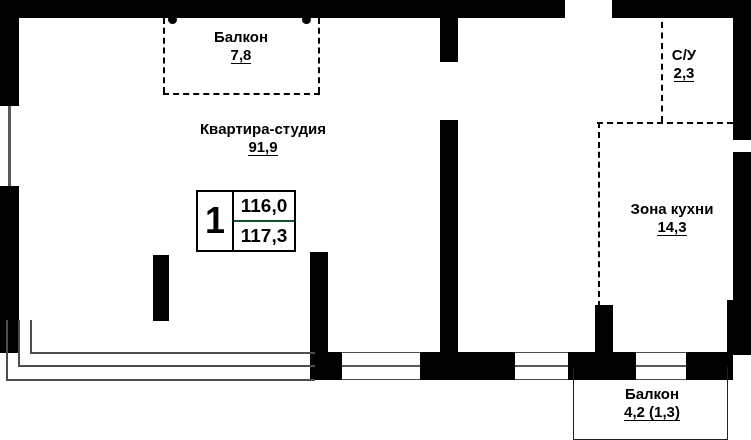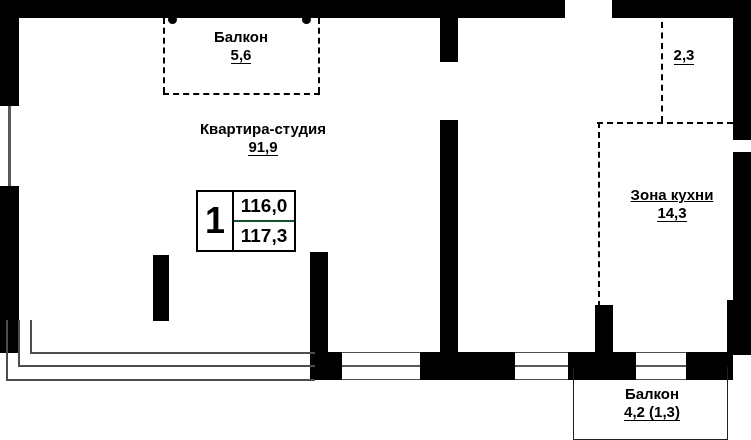--- a/index.html
+++ b/index.html
@@ -202,33 +202,34 @@
   <div class="dot" style="left:168px; top:15px;"></div>
   <div class="dot" style="left:302px; top:15px;"></div>
 
   <div class="dash-v" style="left:661px; top:22px; width:0px; height:100px;"></div>
   <div class="dash-h" style="left:597px; top:122px; width:136px; height:0px;"></div>
 
   <div class="dash-v" style="left:598px; top:122px; width:0px; height:185px;"></div>
 
   <div class="label" style="left:181px; top:28px; width:120px;">
     <span class="name">Балкон</span>
-    <span class="area">5,6</span>
+    <span class="area">7,8</span>
   </div>
 
   <div class="label" style="left:163px; top:120px; width:200px;">
     <span class="name">Квартира-студия</span>
     <span class="area">91,9</span>
   </div>
 
   <div class="label" style="left:646px; top:46px; width:76px;">
+    <span class="name">С/У</span>
     <span class="area">2,3</span>
   </div>
 
-  <div class="label" style="left:611px; top:186px; width:122px;text-decoration:underline;">
+  <div class="label" style="left:611px; top:200px; width:122px;">
     <span class="name">Зона кухни</span>
     <span class="area">14,3</span>
   </div>
 
   <div class="label" style="left:592px; top:385px; width:120px;">
     <span class="name">Балкон</span>
     <span class="area">4,2 (1,3)</span>
   </div>
 
   <div id="summary-badge">

